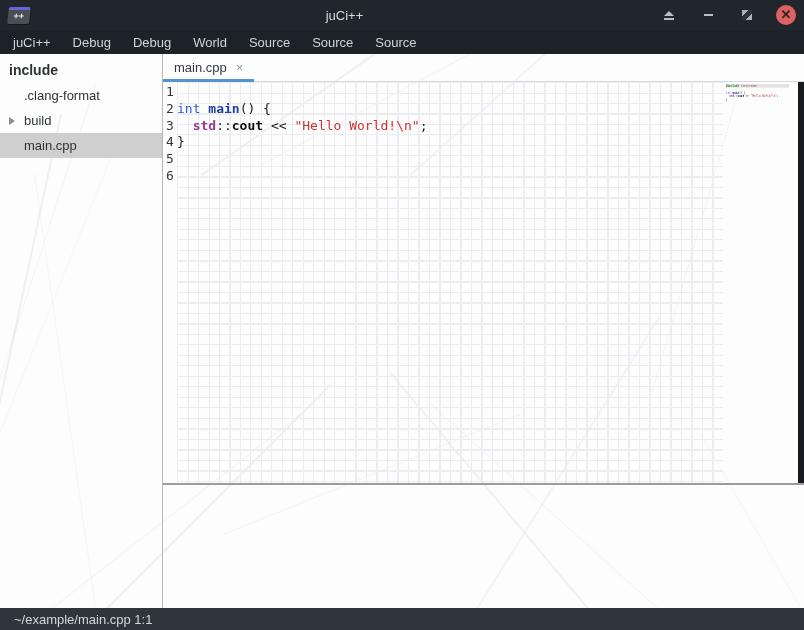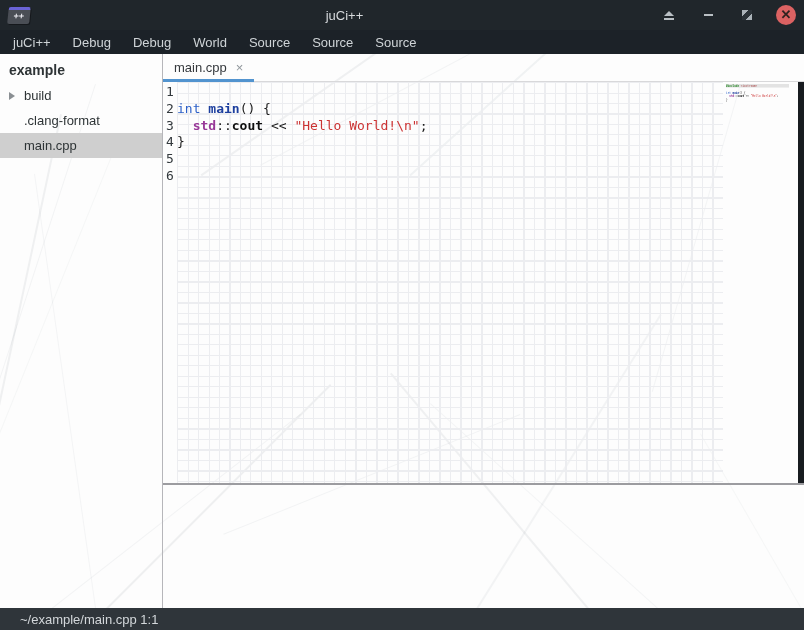--- a/index.html
+++ b/index.html
@@ -74,21 +74,21 @@
   .minimap-content { position:absolute; left:3px; top:2px; width:300px; transform:scale(0.21); transform-origin:top left; }
   .minimap-content .code-line.hl { background:#e3e3e3; }
 
   .scrollbar { width:6px; flex:none; background:#181c20; }
 
   .hsplit { height:2px; background:#9c9ca0; flex:none; cursor:row-resize; }
   .bottom-panel { flex:1; background:transparent; }
 
   
   .statusbar { height:22px; background:#2f353a; color:#d3d7da; font-size:13px;
-               display:flex; align-items:center; padding-left:20px; flex:none; }
+               display:flex; align-items:center; padding-left:14px; flex:none; }
 </style>
 </head>
 <body>
 
 <div class="window">
 
   <div class="titlebar">
     <div class="app-icon">++</div>
     <div class="title">juCi++</div>
     <div class="win-controls">
@@ -133,28 +133,28 @@
         <div class="bg-line" style="left: 390px; top: 320px; width: 1.5px; height: 460px; transform: rotate(-40deg); background: rgba(115, 130, 140, 0.1);"></div>
         <div class="bg-line" style="left: 300px; top: 360px; width: 1px; height: 400px; transform: rotate(52deg); background: rgba(115, 130, 140, 0.08);"></div>
         <div class="bg-line" style="left: 430px; top: 350px; width: 1px; height: 380px; transform: rotate(-48deg); background: rgba(115, 130, 140, 0.07);"></div>
         <div class="bg-line" style="left: 520px; top: 360px; width: 1px; height: 320px; transform: rotate(68deg); background: rgba(115, 130, 140, 0.08);"></div>
         <div class="bg-line" style="left: 660px; top: 260px; width: 1.5px; height: 380px; transform: rotate(32deg); background: rgba(115, 130, 140, 0.08);"></div>
         <div class="bg-line" style="left: 740px; top: 30px; width: 1px; height: 320px; transform: rotate(16deg); background: rgba(115, 130, 140, 0.07);"></div>
         <div class="bg-line" style="left: 700px; top: 380px; width: 1px; height: 260px; transform: rotate(-30deg); background: rgba(115, 130, 140, 0.06);"></div>
       </div>
 
     <aside class="sidebar">
-      <div class="sidebar-header">example</div>
+      <div class="sidebar-header">include</div>
       <div class="tree">
+          <div class="tree-item">
+            <span>.clang-format</span>
+          </div>
           <div class="tree-item">
             <span class="expander"></span>
             <span>build</span>
-          </div>
-          <div class="tree-item">
-            <span>.clang-format</span>
           </div>
           <div class="tree-item selected">
             <span>main.cpp</span>
           </div>
         </div>
     </aside>
 
     <div class="vsplit"></div>
 
     <main class="editor-pane">

